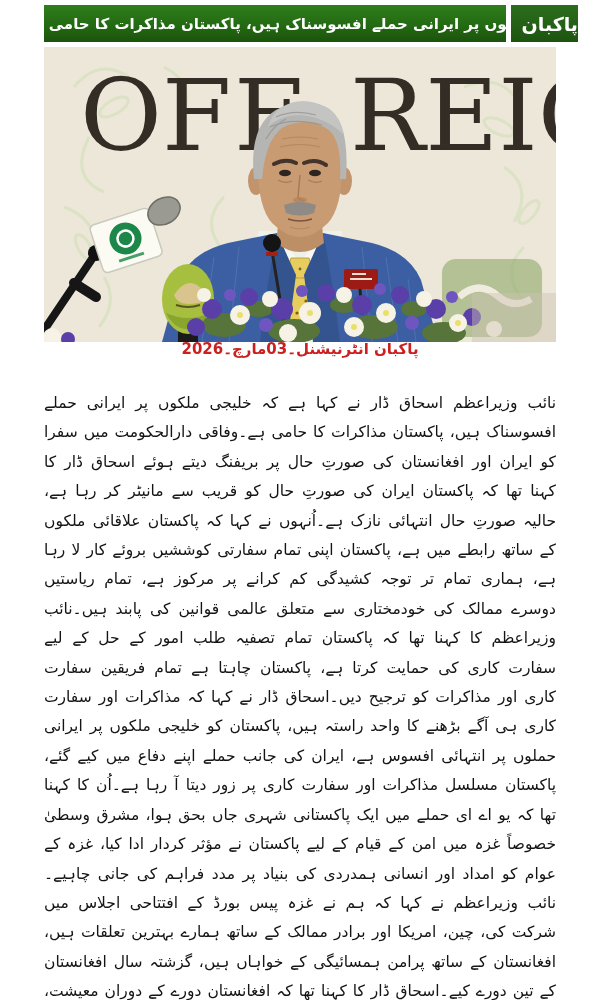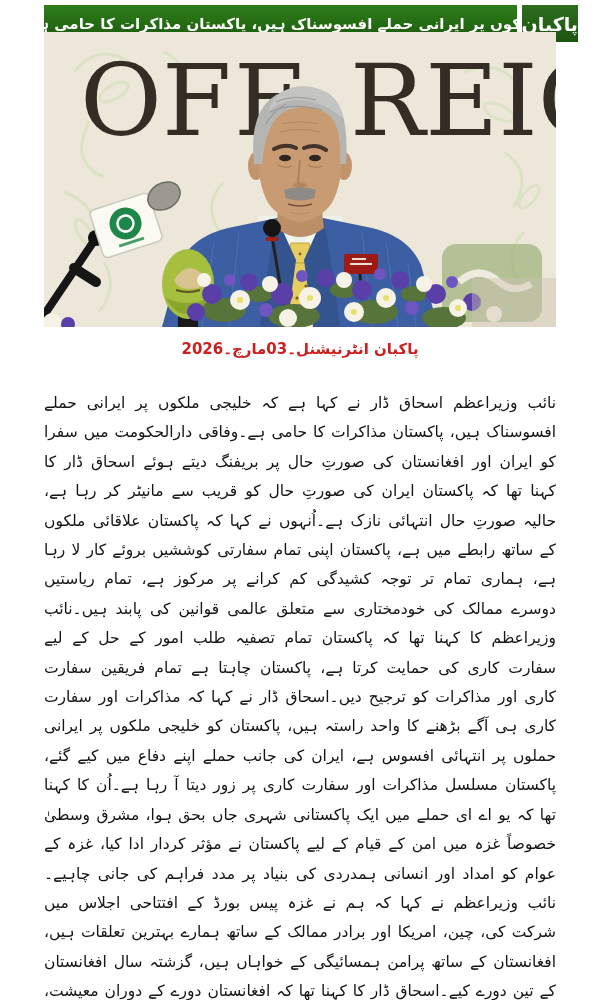--- a/index.html
+++ b/index.html
@@ -17,25 +17,25 @@
     background:linear-gradient(#2f7e1b,#236a12 55%,#1b530c);
     display:flex;align-items:center;justify-content:center;
     color:#ffffff;direction:rtl;
     font-size:15px;font-weight:bold;letter-spacing:.2px;
     padding:0 8px;box-sizing:border-box;white-space:nowrap;overflow:hidden;
   }
   .brand-block{
     width:74px;height:100%;
     background:linear-gradient(#2c6e1c,#1d5410);
     display:flex;align-items:center;justify-content:flex-end;
-    color:#ffffff;font-size:19px;font-weight:bold;direction:rtl;
+    color:#ffffff;font-size:19px;font-weight:bold;direction:rtl;padding-left:11px;
   }
   
   .photo{
-    position:absolute;top:32px;left:44px;width:512px;height:295px;
+    position:absolute;top:47px;left:44px;width:512px;height:295px;
     overflow:hidden;background:#ece7d9;
   }
   .photo svg{display:block}
   
   .dateline{
     position:absolute;top:336px;left:0;width:600px;height:26px;
     display:flex;align-items:center;justify-content:center;
     color:#cc1f1f;font-size:15px;font-weight:bold;direction:rtl;
   }
   

